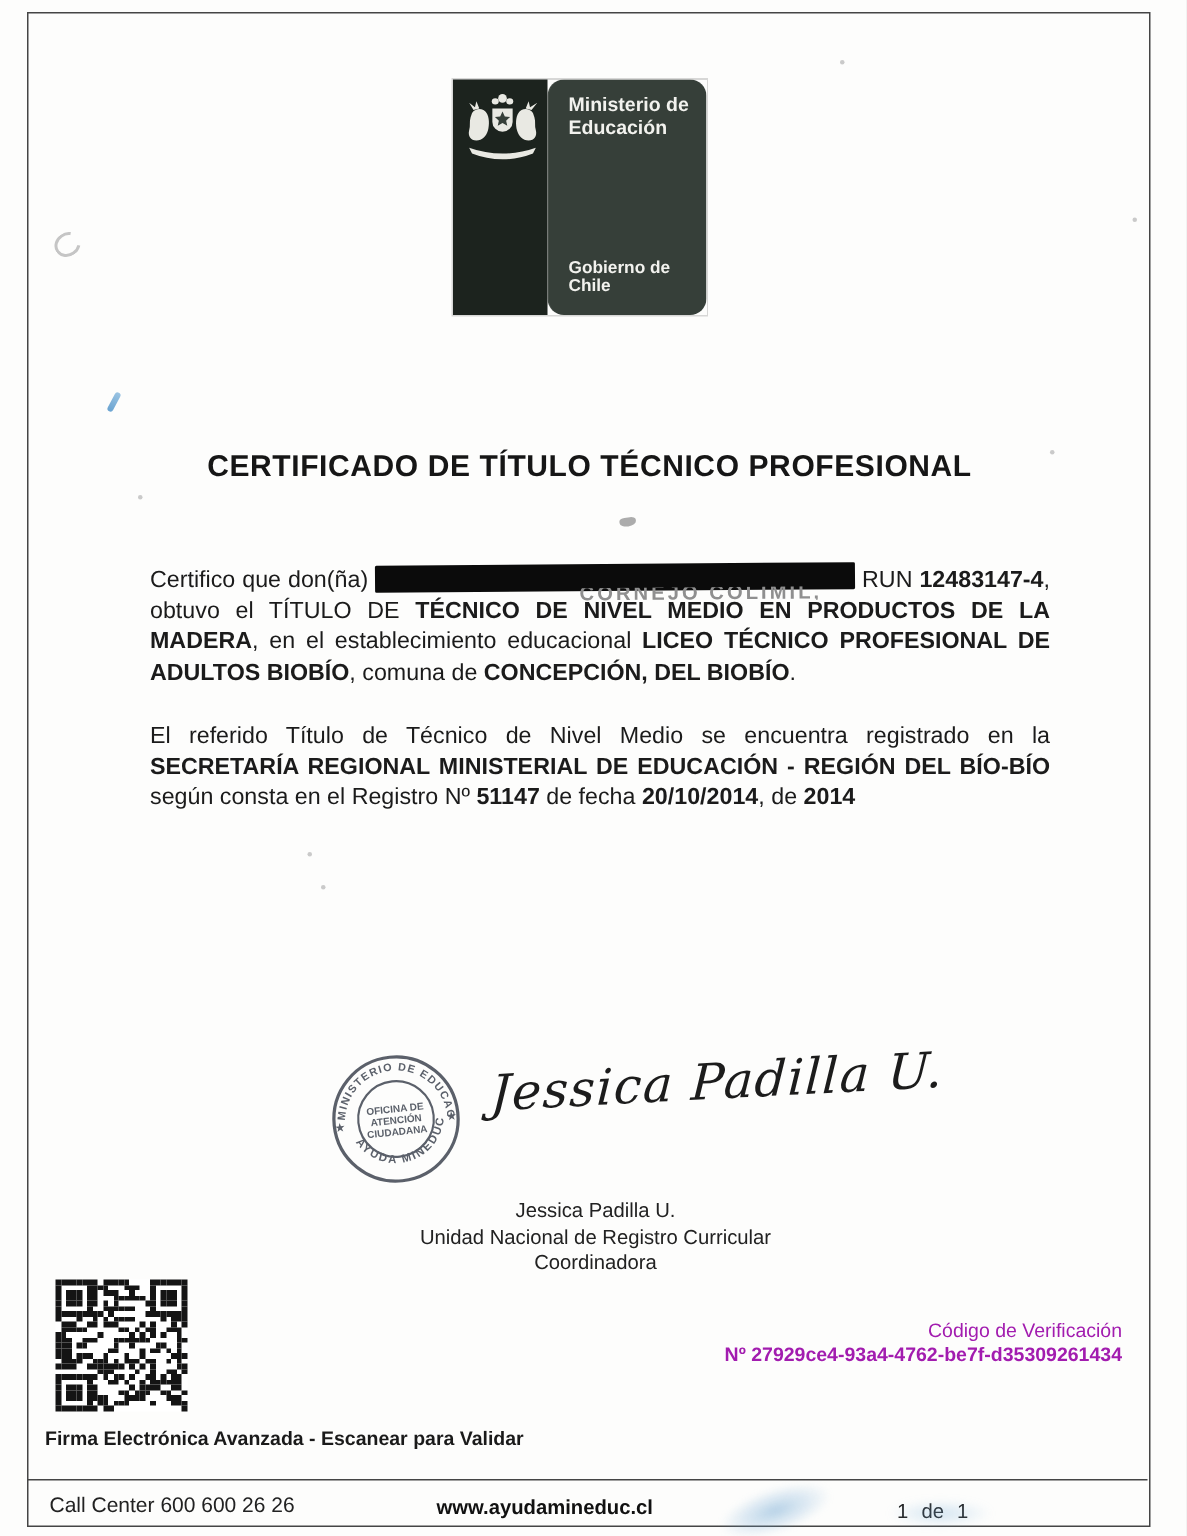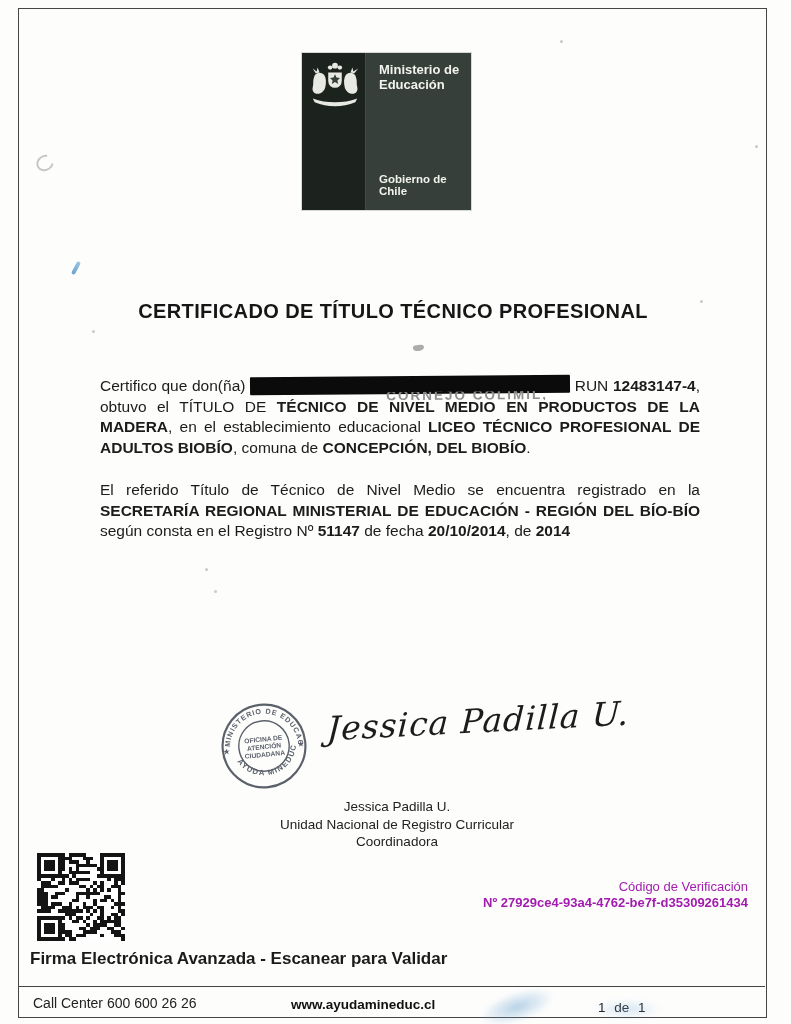--- a/index.html
+++ b/index.html
@@ -10,21 +10,21 @@
   }
   .frame{
     position:absolute;left:18px;top:8px;width:747px;height:1008px;
     border:1.6px solid #454545;pointer-events:none;
   }
   
   .logo{position:absolute;left:302px;top:53px;width:169px;height:157px;display:flex;
         box-shadow:0 0 0 1px rgba(0,0,0,.15);}
   .logo-left{width:63px;background:#1c231e;position:relative;}
   .logo-right{flex:1;background:#363f39;border-left:1px solid rgba(255,255,255,.07);
-              position:relative;color:#f2f2ee;}
+              position:relative;color:#f2f2ee;border-radius:11px;}
   .coat{position:absolute;left:4px;top:8px;}
   .ministry{position:absolute;left:13px;top:9px;font-weight:bold;font-size:13px;line-height:15px;white-space:pre-line;}
   .government{position:absolute;left:13px;bottom:13px;font-weight:bold;font-size:11.5px;}
   
   .doc-title{
     position:absolute;left:18px;top:300px;width:750px;margin:0;
     text-align:center;font-size:20px;font-weight:bold;letter-spacing:.4px;color:#161616;
   }
   
   .body-text{position:absolute;left:100px;top:352px;width:600px;
@@ -49,21 +49,21 @@
              font-size:13.5px;line-height:17.5px;color:#222;}
   
   .qr-wrap{position:absolute;left:37px;top:853px;width:88px;height:88px;background:#fff;}
   .qr{display:grid;grid-template-columns:repeat(25,1fr);grid-template-rows:repeat(25,1fr);
       width:88px;height:88px;}
   .qr i{display:block;}
   .qr i.on{background:#141414;}
   
   .verification{position:absolute;right:43px;top:879px;text-align:right;font-size:13px;line-height:16px;color:#a21caf;}
   .verification .code{font-weight:bold;}
-  .emission{position:absolute;left:30px;top:951px;font-weight:bold;font-size:17px;line-height:16.5px;color:#1a1a1a;}
+  .emission{position:absolute;left:30px;top:951px;font-weight:bold;font-size:13px;line-height:16.5px;color:#1a1a1a;}
   .validity{position:absolute;left:390px;top:937px;width:366px;
             font-size:11.4px;line-height:12.9px;text-align:justify;color:#222;margin:0;}
   .footer-line{position:absolute;left:18px;top:986px;width:747px;border-top:1.6px solid #454545;}
   .call-center{position:absolute;left:33px;top:995px;font-size:14px;color:#222;}
   .website{position:absolute;left:291px;top:997px;width:180px;text-align:left;
            font-weight:bold;font-size:13.5px;color:#111;}
   .page-num{position:absolute;left:598px;top:1000px;font-size:13.5px;word-spacing:5px;color:#222;}
   
   .artifact{position:absolute;pointer-events:none;}
   .mark-c{left:36px;top:155px;width:14px;height:12px;border:2px solid #b3b3b3;

